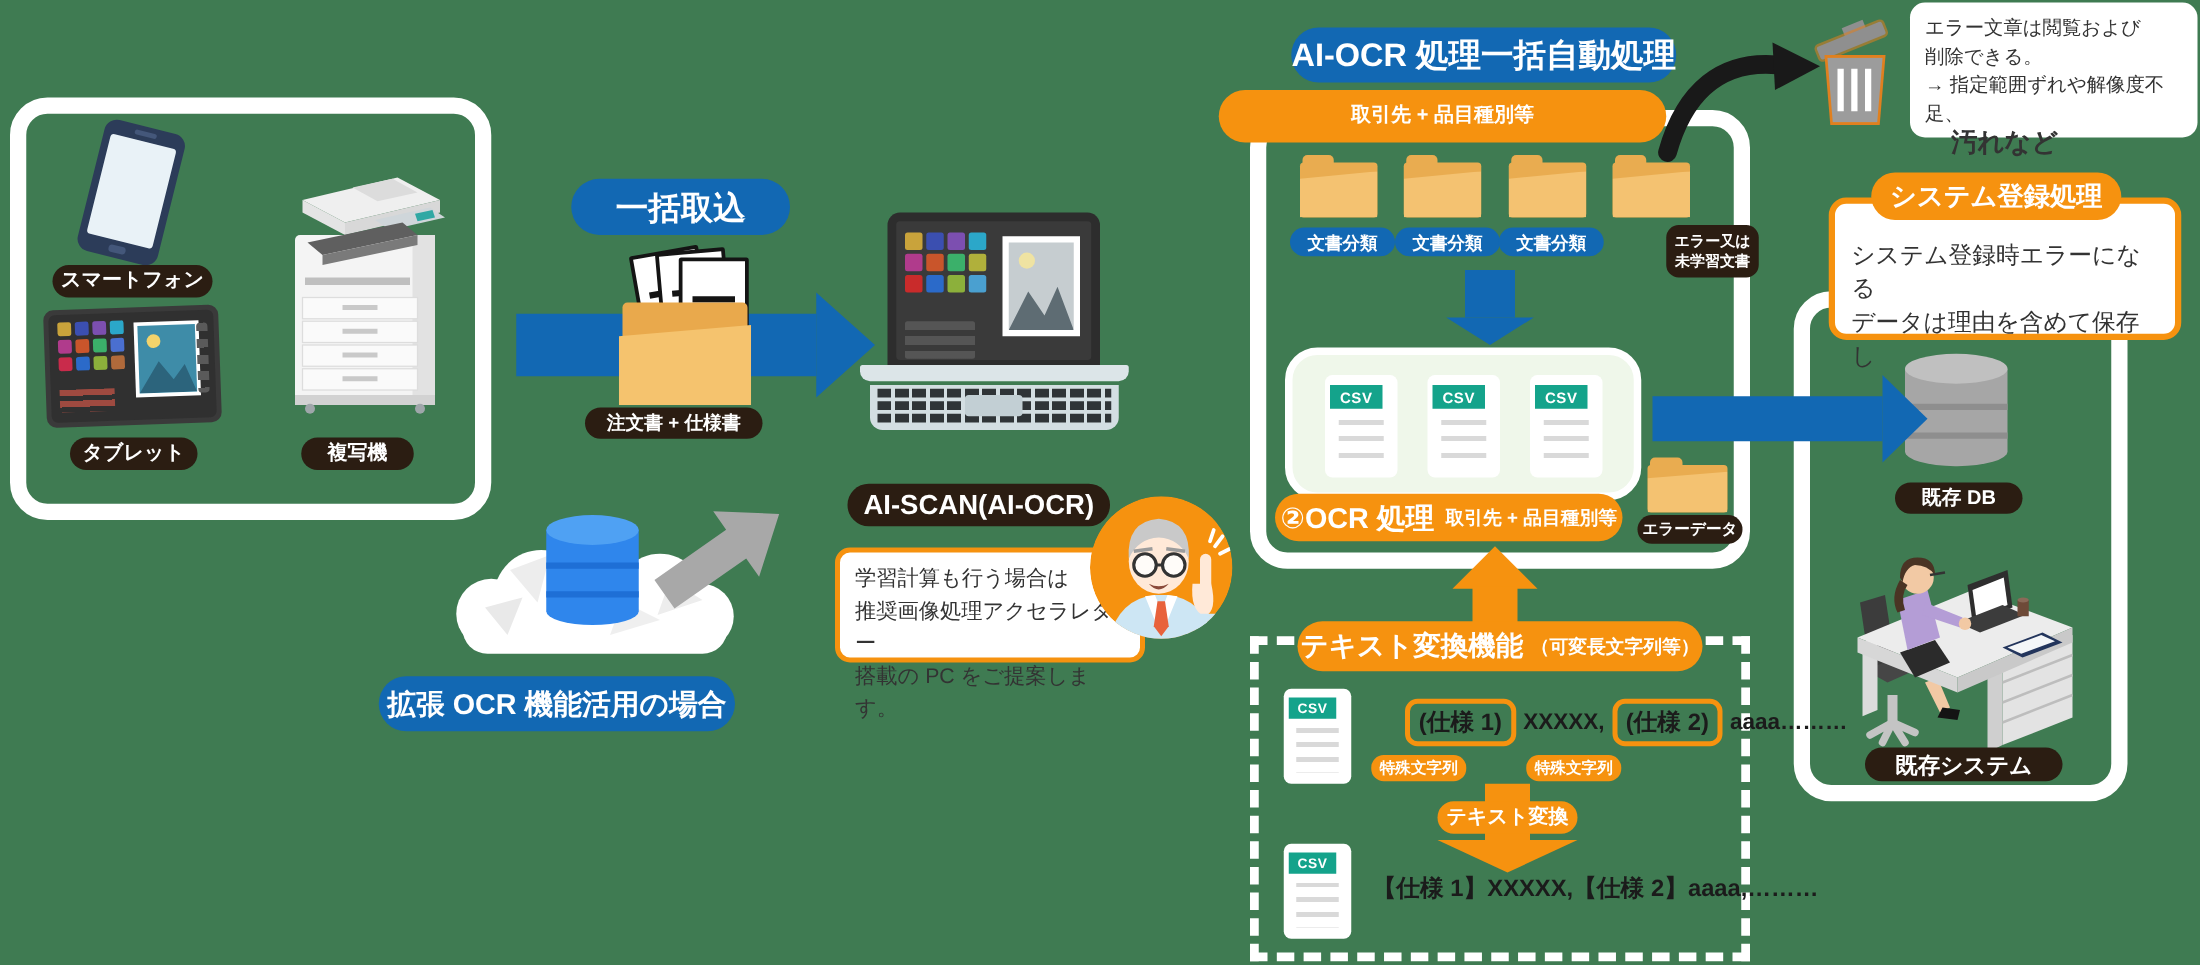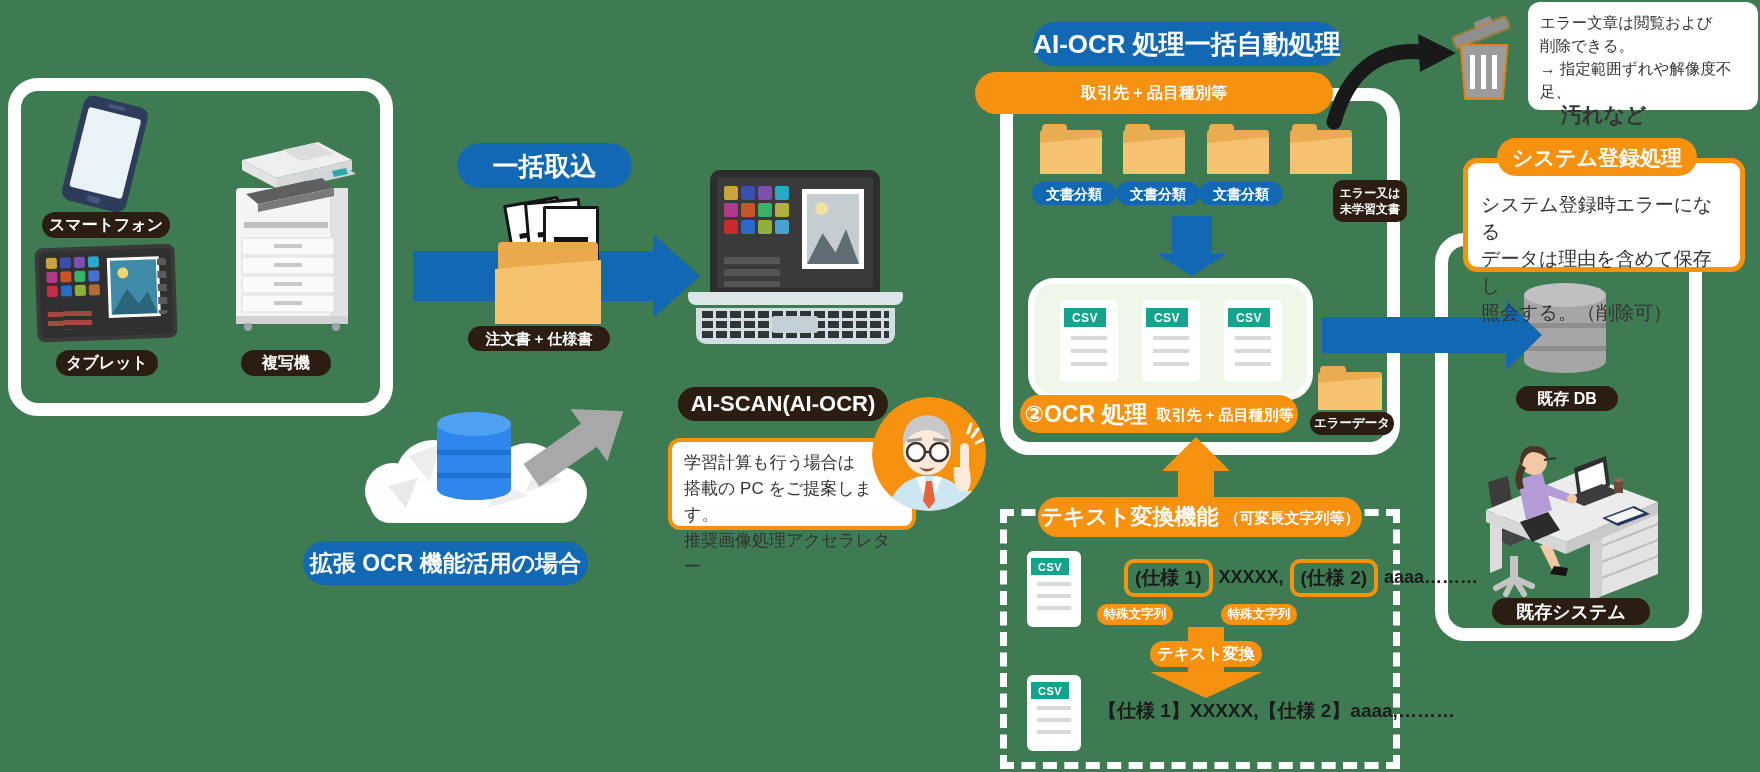--- a/index.html
+++ b/index.html
@@ -211,22 +211,22 @@
         <div class="keyrow"></div>
         <div class="keyrow"></div>
       <div class="trackpad"></div>
     </div>
   </div>
 
   <div class="pill p-dark" style="left:678px;top:387px;width:210px;height:34px;font-size:22px;border-radius:18px;">AI-SCAN(AI-OCR)</div>
 
   <div class="notebox" style="left:668px;top:438px;width:248px;height:92px;border:4px solid var(--orange);border-radius:12px;padding:8px 12px;box-sizing:border-box;z-index:4;">
     <div class="line" style="font-size:17px;line-height:26px;">学習計算も行う場合は</div>
+    <div class="line" style="font-size:17px;line-height:26px;">推奨画像処理アクセラレター</div>
     <div class="line" style="font-size:17px;line-height:26px;">搭載の PC をご提案します。</div>
-    <div class="line" style="font-size:17px;line-height:26px;">推奨画像処理アクセラレター</div>
   </div>
 
   <svg class="abs" style="left:872px;top:397px;z-index:5;" width="114" height="114" viewBox="0 0 114 114">
     <defs>
         <clipPath id="avclip">
           <circle cx="57" cy="57" r="57"></circle>
         </clipPath>
       </defs>
     <g clip-path="url(#avclip)">
       <circle cx="57" cy="57" r="57" fill="#F6920F"></circle>
@@ -368,21 +368,20 @@
     <div class="line" style="font-size:15.5px;line-height:23px;">削除できる。</div>
     <div class="line" style="font-size:15.5px;line-height:23px;">→ 指定範囲ずれや解像度不足、</div>
     <div class="line" style="font-size:21px;line-height:23px;font-weight:bold;">　汚れなど</div>
   </div>
 
   <div class="wbox" style="left:1435px;top:233px;width:267px;height:408px;"></div>
 
   <div class="notebox" style="left:1463px;top:158px;width:282px;height:114px;border:5px solid var(--orange);border-radius:14px;padding:28px 13px 0 13px;box-sizing:border-box;z-index:3;">
     <div class="line" style="font-size:19px;line-height:27px;">システム登録時エラーになる</div>
     <div class="line" style="font-size:19px;line-height:27px;">データは理由を含めて保存し</div>
-    <div class="line" style="font-size:19px;line-height:27px;">照会する。（削除可）</div>
   </div>
   <div class="pill p-orange" style="left:1497px;top:138px;width:200px;height:38px;font-size:21px;z-index:4;">システム登録処理</div>
 
   <div class="cyl" style="left:1524px;top:283px;width:82px;height:90px;">
     <div class="body" style="background:#A6A6A6;"></div>
     <div class="band" style="background:#8E8E8E;top:40px;"></div>
     <div class="band" style="background:#8E8E8E;top:63px;"></div>
     <div class="top" style="background:#C0C0C0;"></div>
   </div>
   <div class="pill p-dark" style="left:1516px;top:386px;width:102px;height:25px;font-size:16px;">既存 DB</div>

